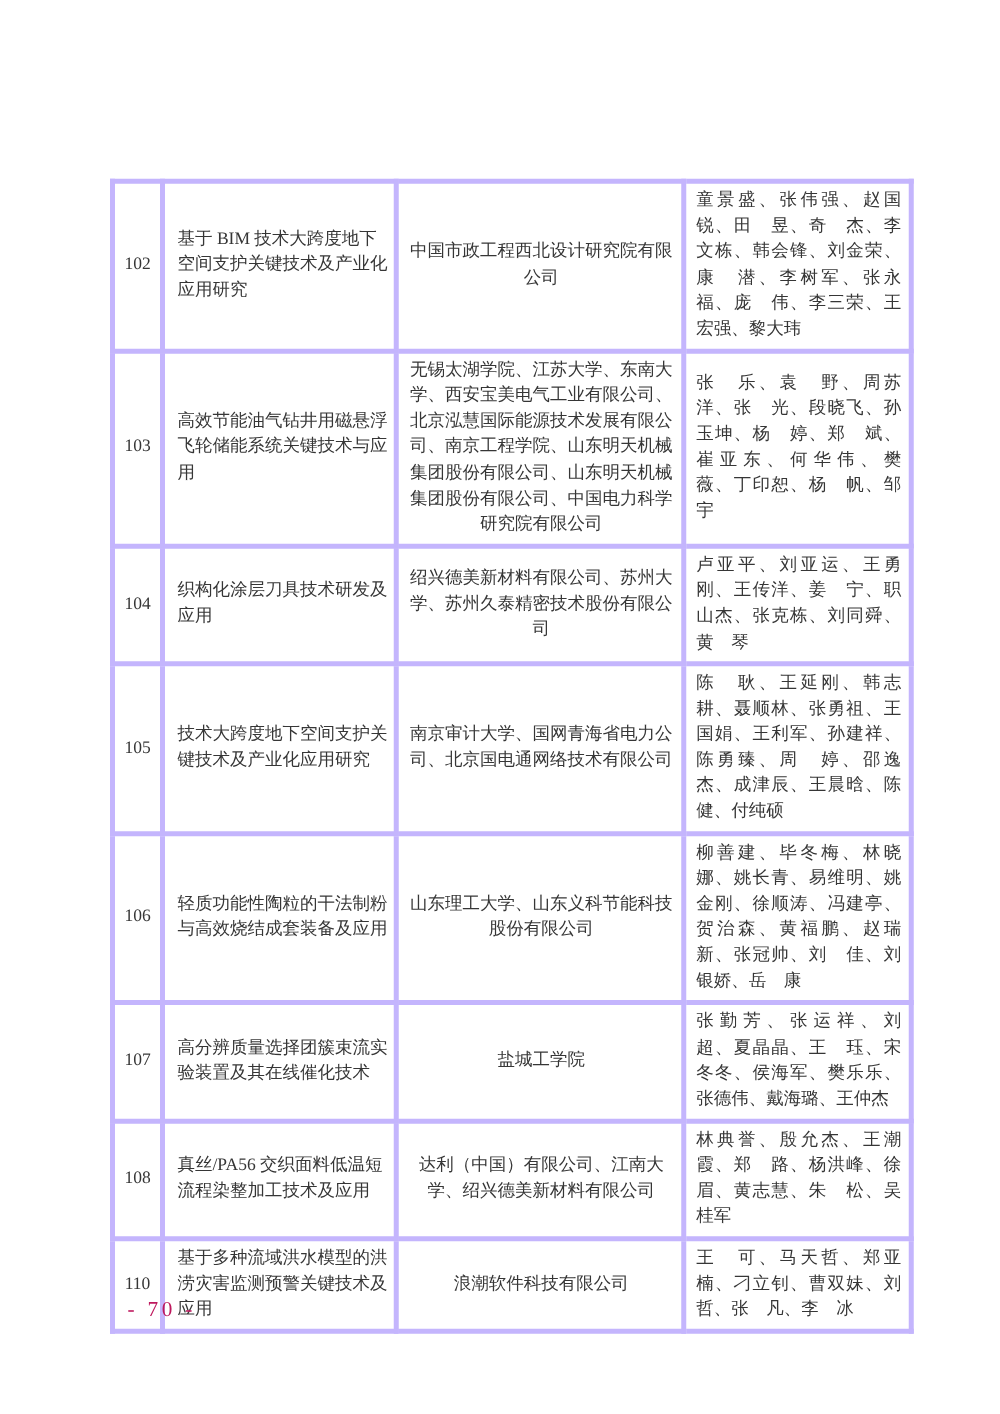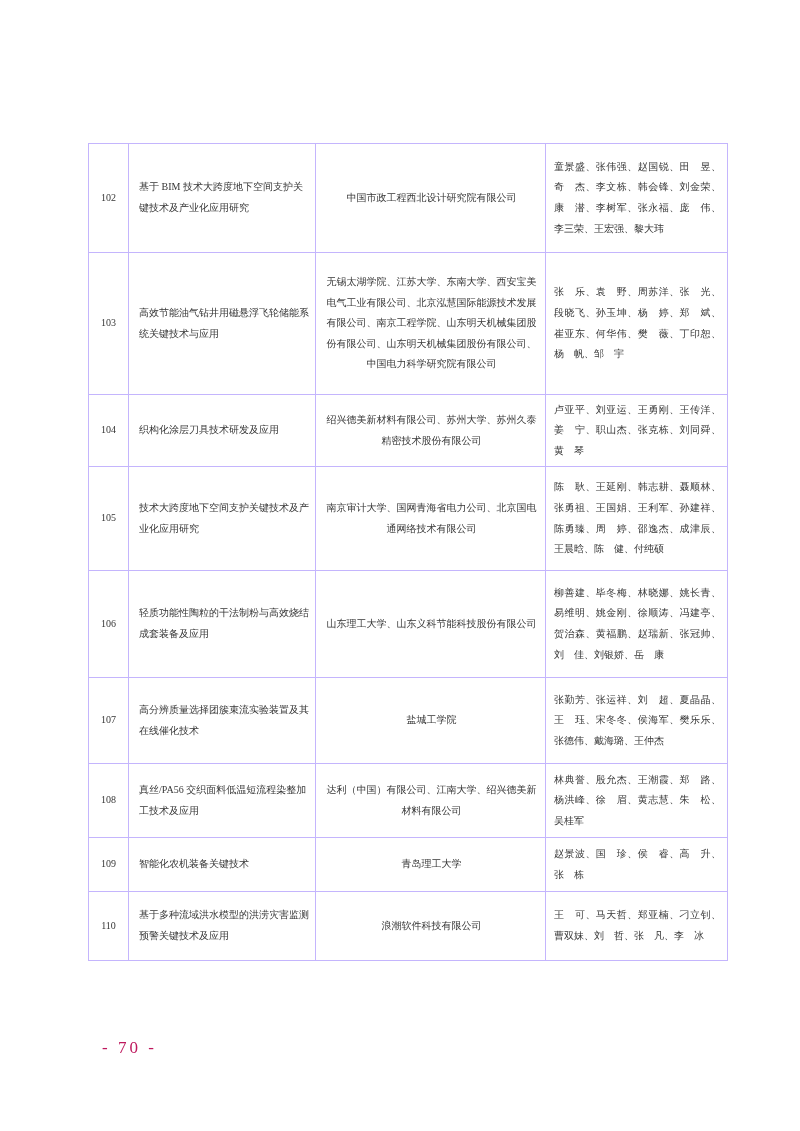--- a/index.html
+++ b/index.html
@@ -18,22 +18,22 @@
   }
   table.award-table {
     position: absolute;
     left: 88px;
     top: 143px;
     width: 639px;
     border-collapse: collapse;
     table-layout: fixed;
   }
   table.award-table td {
-    border: 1px solid #c4b5fd;
-    font-size: 10px;
+    border: 4px solid #c4b5fd;
+    font-size: 14px;
     line-height: 20.6px;
     vertical-align: middle;
     overflow: hidden;
     word-break: break-all;
   }
   td.c-no {
     text-align: center;
     padding: 2px 1px;
   }
   td.c-title {
@@ -105,26 +105,20 @@
         <td class="c-title">高分辨质量选择团簇束流实验装置及其在线催化技术</td>
         <td class="c-org">盐城工学院</td>
         <td class="c-people">张勤芳、张运祥、刘　超、夏晶晶、王　珏、宋冬冬、侯海军、樊乐乐、张德伟、戴海璐、王仲杰</td>
       </tr>
       <tr style="height:74px">
         <td class="c-no">108</td>
         <td class="c-title">真丝/PA56 交织面料低温短流程染整加工技术及应用</td>
         <td class="c-org">达利（中国）有限公司、江南大学、绍兴德美新材料有限公司</td>
         <td class="c-people">林典誉、殷允杰、王潮霞、郑　路、杨洪峰、徐　眉、黄志慧、朱　松、吴桂军</td>
       </tr>
-      <tr style="height:54px">
-        <td class="c-no">109</td>
-        <td class="c-title">智能化农机装备关键技术</td>
-        <td class="c-org">青岛理工大学</td>
-        <td class="c-people">赵景波、国　珍、侯　睿、高　升、张　栋</td>
-      </tr>
       <tr style="height:69px">
         <td class="c-no">110</td>
         <td class="c-title">基于多种流域洪水模型的洪涝灾害监测预警关键技术及应用</td>
         <td class="c-org">浪潮软件科技有限公司</td>
         <td class="c-people">王　可、马天哲、郑亚楠、刁立钊、曹双妹、刘　哲、张　凡、李　冰</td>
       </tr>
     </tbody>
   </table>
 
   <div class="footer-pagenum">- 70 -</div>

